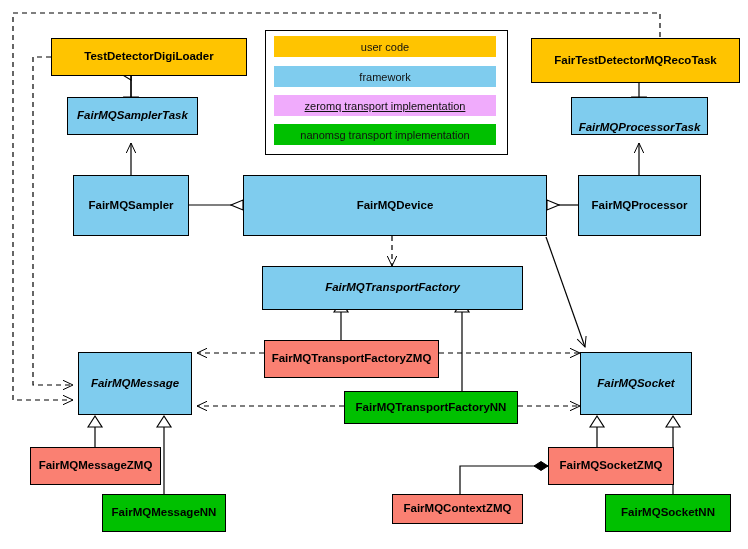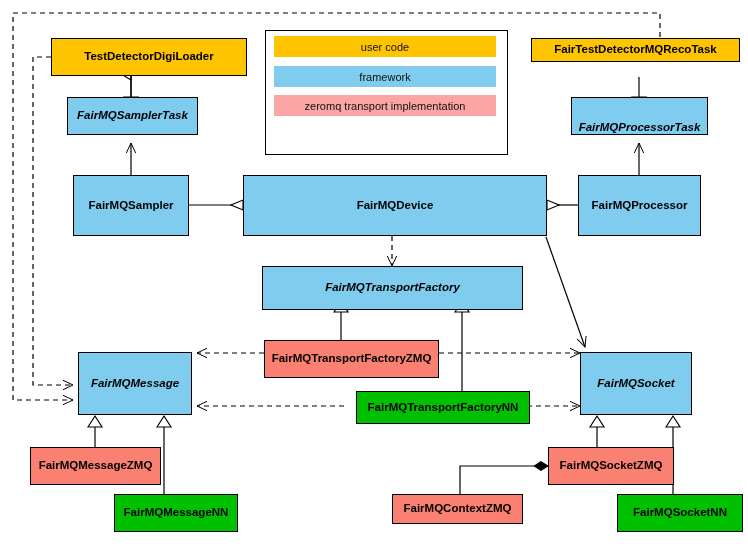--- a/index.html
+++ b/index.html
@@ -5,29 +5,29 @@
   html,body{margin:0;padding:0;background:#ffffff;}
   body{font-family:"Liberation Sans", sans-serif;}
   #stage{position:relative;width:748px;height:549px;background:#fff;overflow:hidden;}
 
   .node{position:absolute;box-sizing:border-box;border:1px solid #000;
         display:flex;align-items:center;justify-content:center;text-align:center;
         font-size:11.5px;font-weight:bold;color:#000;line-height:1.15;}
   .node.user{background:#FFC400;}
   .node.fw{background:#7FCCEE;}
   .node.zmq{background:#FA8072;}
-  .node.nn{background:#00C000;margin-left:12px;}
+  .node.nn{background:#00C000;}
   .node.abstract{font-style:italic;}
 
   .legend-box{position:absolute;box-sizing:border-box;border:1px solid #000;background:#fff;}
   .legend-row{position:absolute;box-sizing:border-box;display:flex;align-items:center;
               justify-content:center;font-size:11px;color:#111;font-weight:normal;}
   .lg-user{background:#FFC400;}
   .lg-fw{background:#7FCCEE;}
-  .lg-zmq{background:#fca5a5;}
+  .lg-zmq{background:#f0abfc;text-decoration:underline;}
   .lg-nn{background:#00C000;}
 
   svg.edges{position:absolute;left:0;top:0;width:748px;height:549px;pointer-events:none;}
 </style>
 </head>
 <body>
 
 <div id="stage">
 
   <svg class="edges" viewBox="0 0 748 549" xmlns="http://www.w3.org/2000/svg">
@@ -109,20 +109,23 @@
 
   <div class="legend-row lg-user" style="left:274px;top:36px;width:222px;height:21px;">
     <span>user code</span>
   </div>
   <div class="legend-row lg-fw" style="left:274px;top:66px;width:222px;height:21px;">
     <span>framework</span>
   </div>
   <div class="legend-row lg-zmq" style="left:274px;top:95px;width:222px;height:21px;">
     <span>zeromq transport implementation</span>
   </div>
+  <div class="legend-row lg-nn" style="left:274px;top:124px;width:222px;height:21px;">
+    <span>nanomsg transport implementation</span>
+  </div>
 
   <div class="node user" style="left:51px;top:38px;width:196px;height:38px;">
     <span>TestDetectorDigiLoader</span>
   </div>
 
   <div class="node fw abstract" style="left:67px;top:97px;width:131px;height:38px;">
     <span>FairMQSamplerTask</span>
   </div>
 
   <div class="node fw" style="left:73px;top:175px;width:116px;height:61px;">
@@ -134,21 +137,21 @@
   </div>
 
   <div class="node fw" style="left:578px;top:175px;width:123px;height:61px;">
     <span>FairMQProcessor</span>
   </div>
 
   <div class="node fw abstract" style="left:571px;top:97px;width:137px;height:38px;align-items:flex-end;">
     <span>FairMQProcessorTask</span>
   </div>
 
-  <div class="node user" style="left:531px;top:38px;width:209px;height:24px;">
+  <div class="node user" style="left:531px;top:38px;width:209px;height:45px;">
     <span>FairTestDetectorMQRecoTask</span>
   </div>
 
   <div class="node fw abstract" style="left:262px;top:266px;width:261px;height:44px;">
     <span>FairMQTransportFactory</span>
   </div>
 
   <div class="node zmq" style="left:264px;top:340px;width:175px;height:38px;">
     <span>FairMQTransportFactoryZMQ</span>
   </div>

